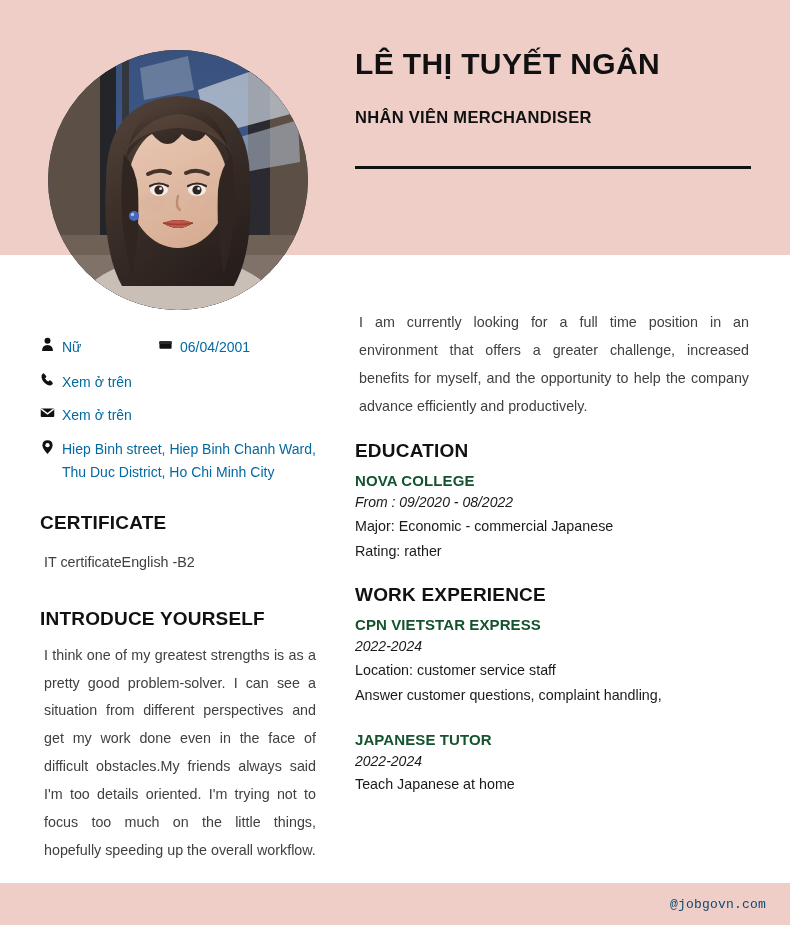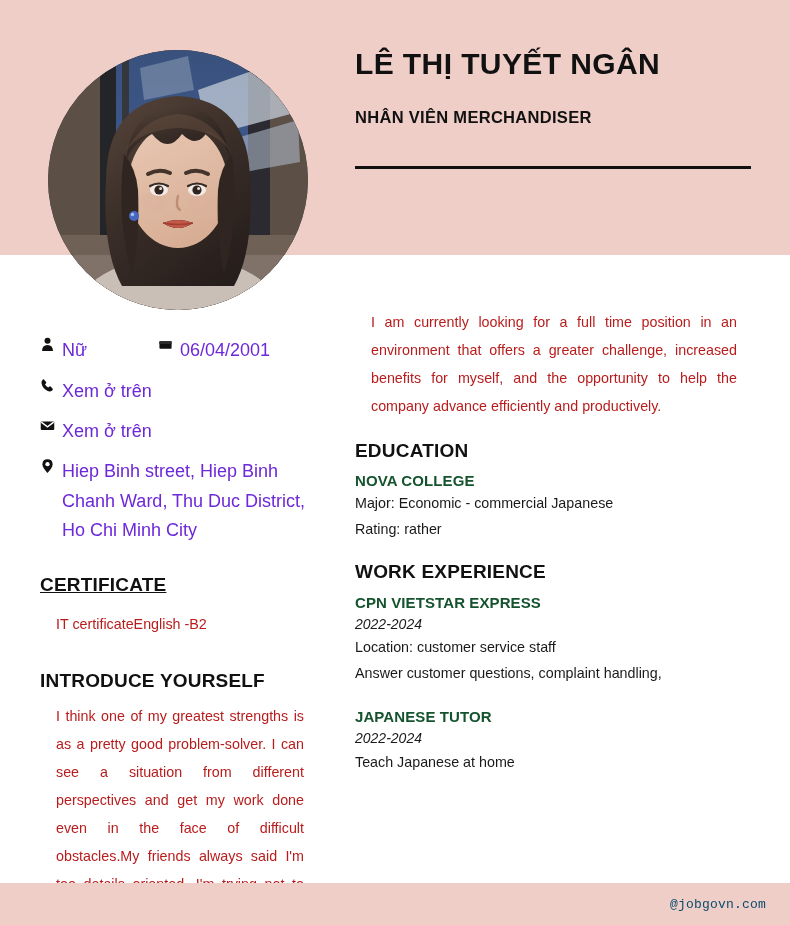--- a/index.html
+++ b/index.html
@@ -96,49 +96,49 @@
   .contact-row.tight { margin-bottom: 11px; }
   .c-icon {
     width: 22px;
     min-width: 22px;
     padding-top: 1px;
     display: flex;
     justify-content: flex-start;
   }
   .c-icon svg { display: block; }
   .c-text {
-    font-size: 18px;
+    font-size: 14px;
     line-height: 1.62;
-    color: #6d28d9;
+    color: #0369a1;
   }
   .contact-inline {
     display: flex;
     align-items: flex-start;
     margin-bottom: 12px;
   }
   .inline-left { display: flex; align-items: flex-start; width: 118px; min-width: 118px; }
   .inline-right { display: flex; align-items: flex-start; }
 
   
   .section-head {
     font-size: 19px;
     font-weight: bold;
     letter-spacing: 0.2px;
     color: #111;
     margin: 0;
     line-height: 1.25;
   }
   .left-sec { margin-top: 30px; }
-  .left-sec-first { margin-top: 28px; text-decoration: underline; }
+  .left-sec-first { margin-top: 28px; }
 
   .body-text {
     font-size: 14.3px;
     line-height: 1.95;
-    color: #b91c1c;
-    margin: 16px;
+    color: #404040;
+    margin: 4px;
   }
   .body-text.just { text-align: justify; }
   .gap-sm { margin-top: 11px; }
   .gap-md { margin-top: 14px; }
 
   
   .entry-org {
     font-size: 15px;
     font-weight: bold;
     letter-spacing: 0.1px;
@@ -341,20 +341,21 @@
 
 </div>
 
 <div class="col-right">
 
   <p class="body-text just gap-sm">I am currently looking for a full time position in an environment that offers a greater challenge, increased benefits for myself, and the opportunity to help the company advance efficiently and productively.</p>
 
   <h2 class="section-head sec-gap">EDUCATION</h2>
   <div>
     <div class="entry-org entry-gap">NOVA COLLEGE</div>
+    <div class="entry-date">From : 09/2020 - 08/2022</div>
     <div class="entry-line">Major: Economic - commercial Japanese</div>
     <div class="entry-line">Rating: rather</div>
   </div>
 
   <h2 class="section-head sec-gap">WORK EXPERIENCE</h2>
 
   <div>
     <div class="entry-org entry-gap">CPN VIETSTAR EXPRESS</div>
     <div class="entry-date">2022-2024</div>
     <div class="entry-line">Location: customer service staff</div>

